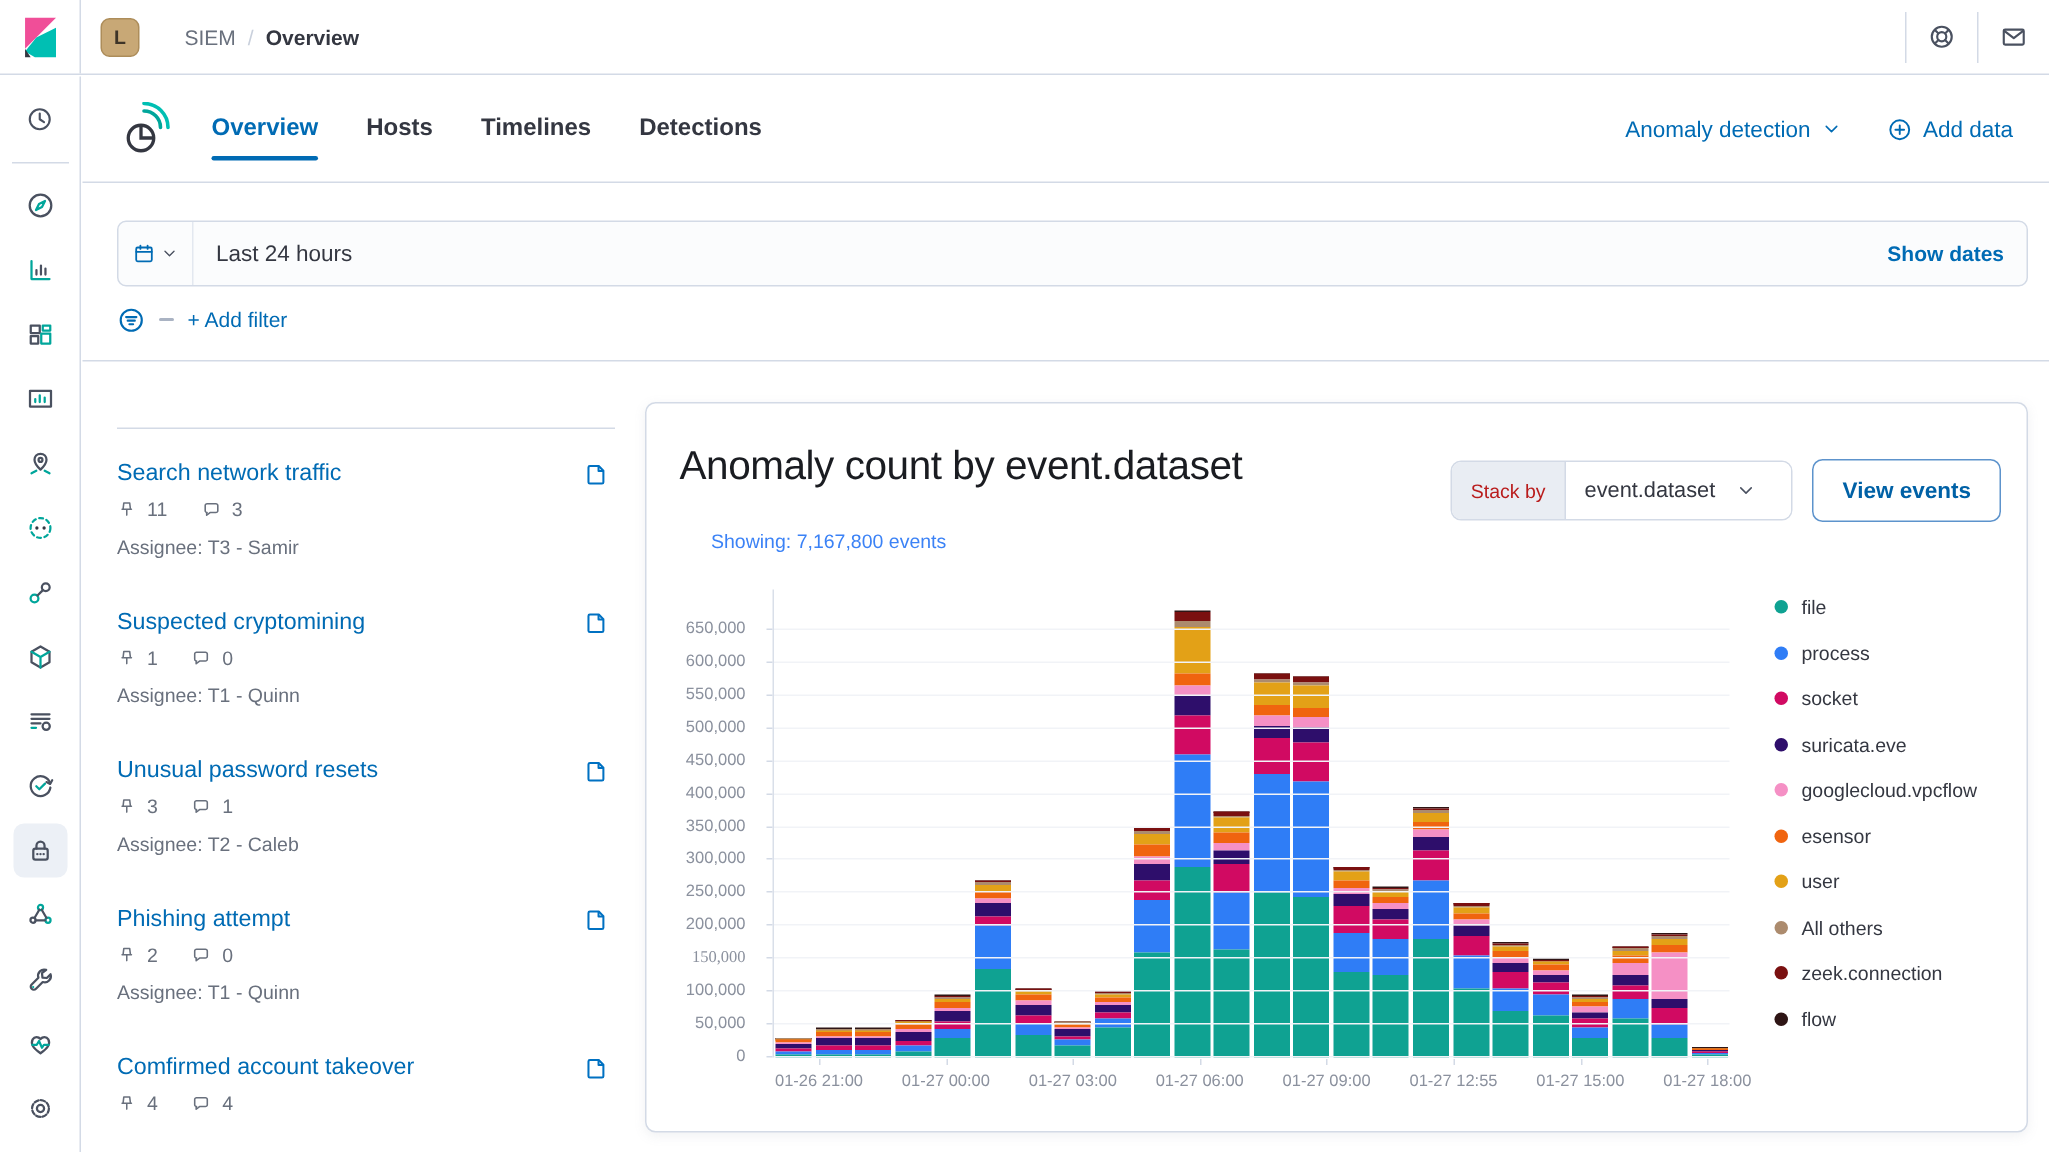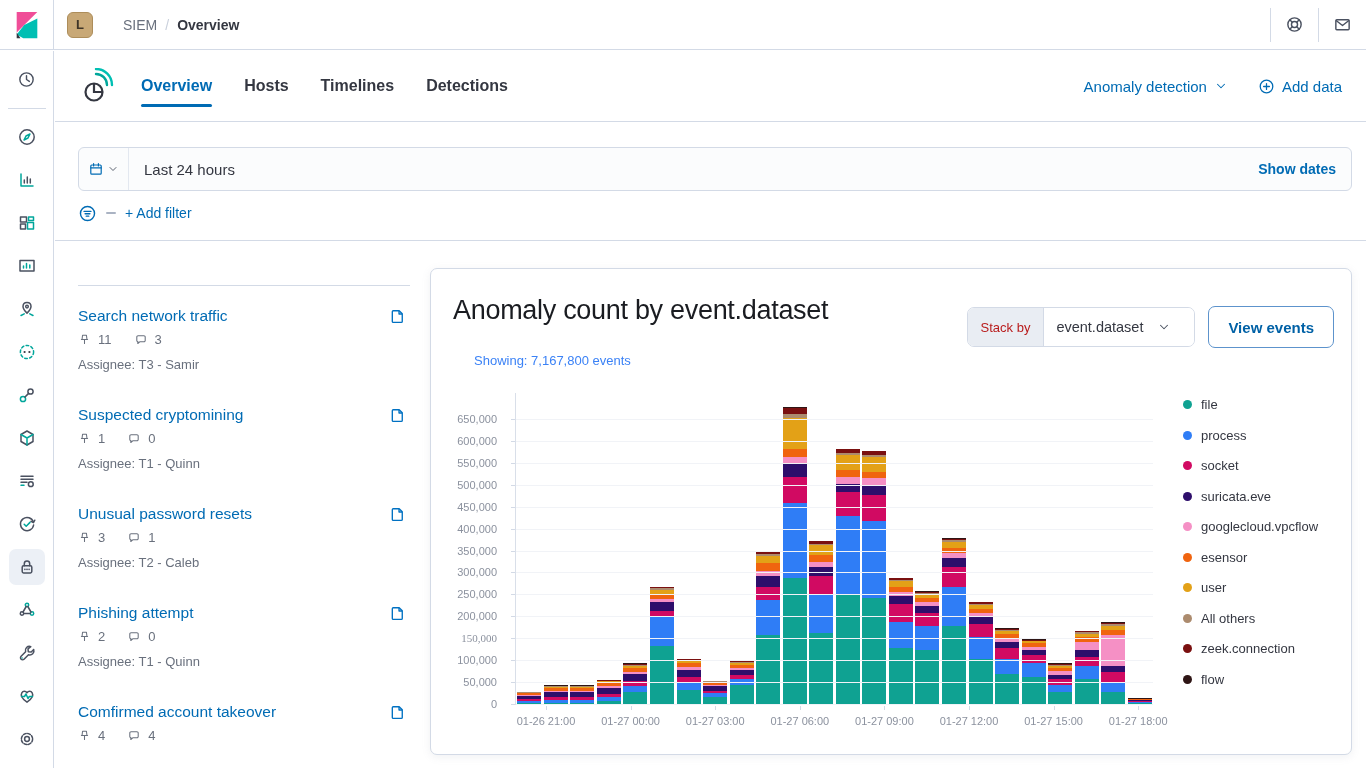--- a/index.html
+++ b/index.html
@@ -852,21 +852,21 @@
       <div class="xlabel" style="left: 31px;">01-26 21:00</div>
       <div class="xtick" style="left: 31px;"></div>
       <div class="xlabel" style="left: 115.6px;">01-27 00:00</div>
       <div class="xtick" style="left: 115.6px;"></div>
       <div class="xlabel" style="left: 200.2px;">01-27 03:00</div>
       <div class="xtick" style="left: 200.2px;"></div>
       <div class="xlabel" style="left: 284.8px;">01-27 06:00</div>
       <div class="xtick" style="left: 284.8px;"></div>
       <div class="xlabel" style="left: 369.4px;">01-27 09:00</div>
       <div class="xtick" style="left: 369.4px;"></div>
-      <div class="xlabel" style="left: 454px;">01-27 12:00</div>
+      <div class="xlabel" style="left: 454px;">01-27 12:55</div>
       <div class="xtick" style="left: 454px;"></div>
       <div class="xlabel" style="left: 538.6px;">01-27 15:00</div>
       <div class="xtick" style="left: 538.6px;"></div>
       <div class="xlabel" style="left: 623.2px;">01-27 18:00</div>
       <div class="xtick" style="left: 623.2px;"></div>
     </div>
   <div class="legend" id="legend">
       <div class="legend-item clickable">
         <span class="legend-dot" style="background: rgb(15, 162, 146);"></span>
         <span>file</span>

